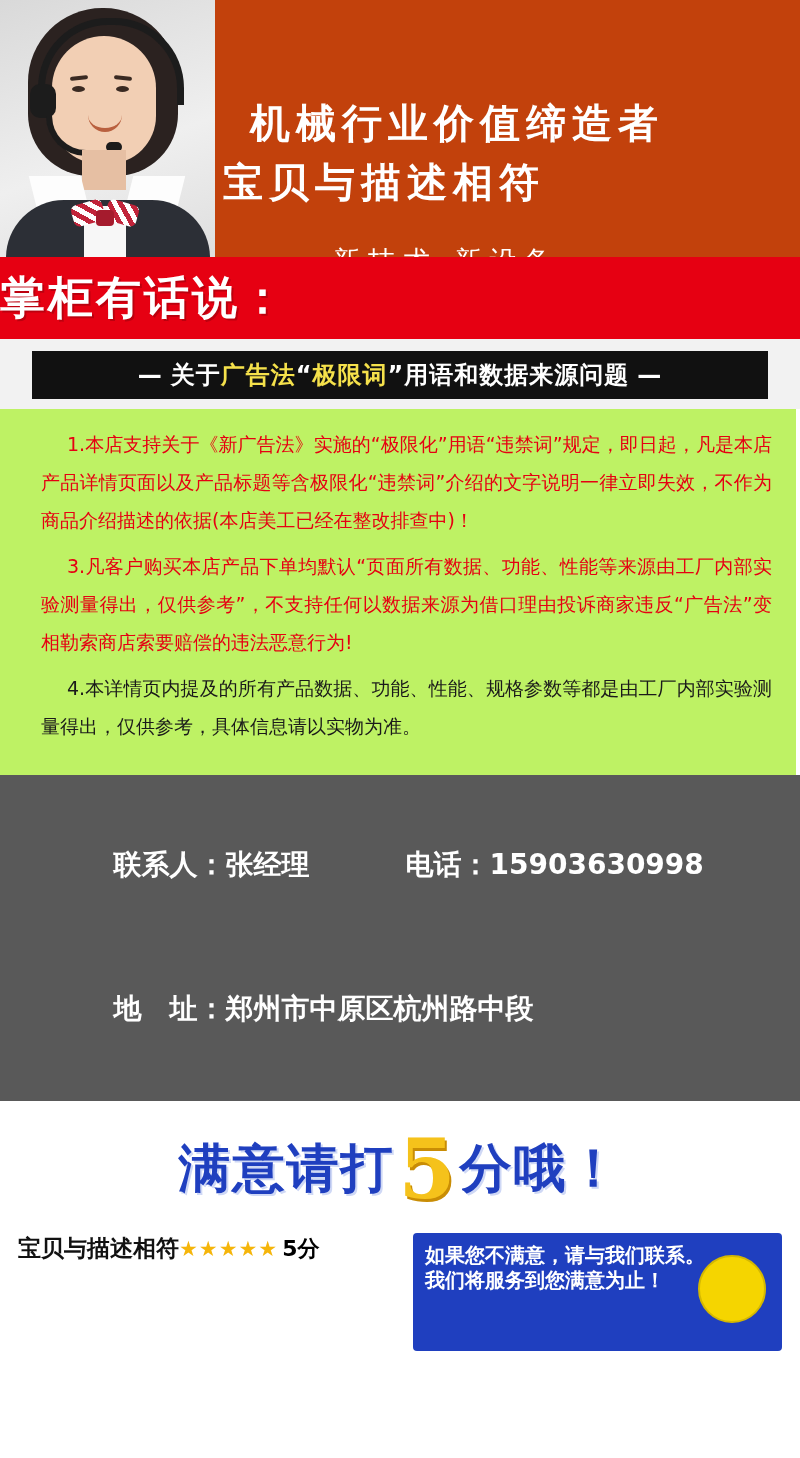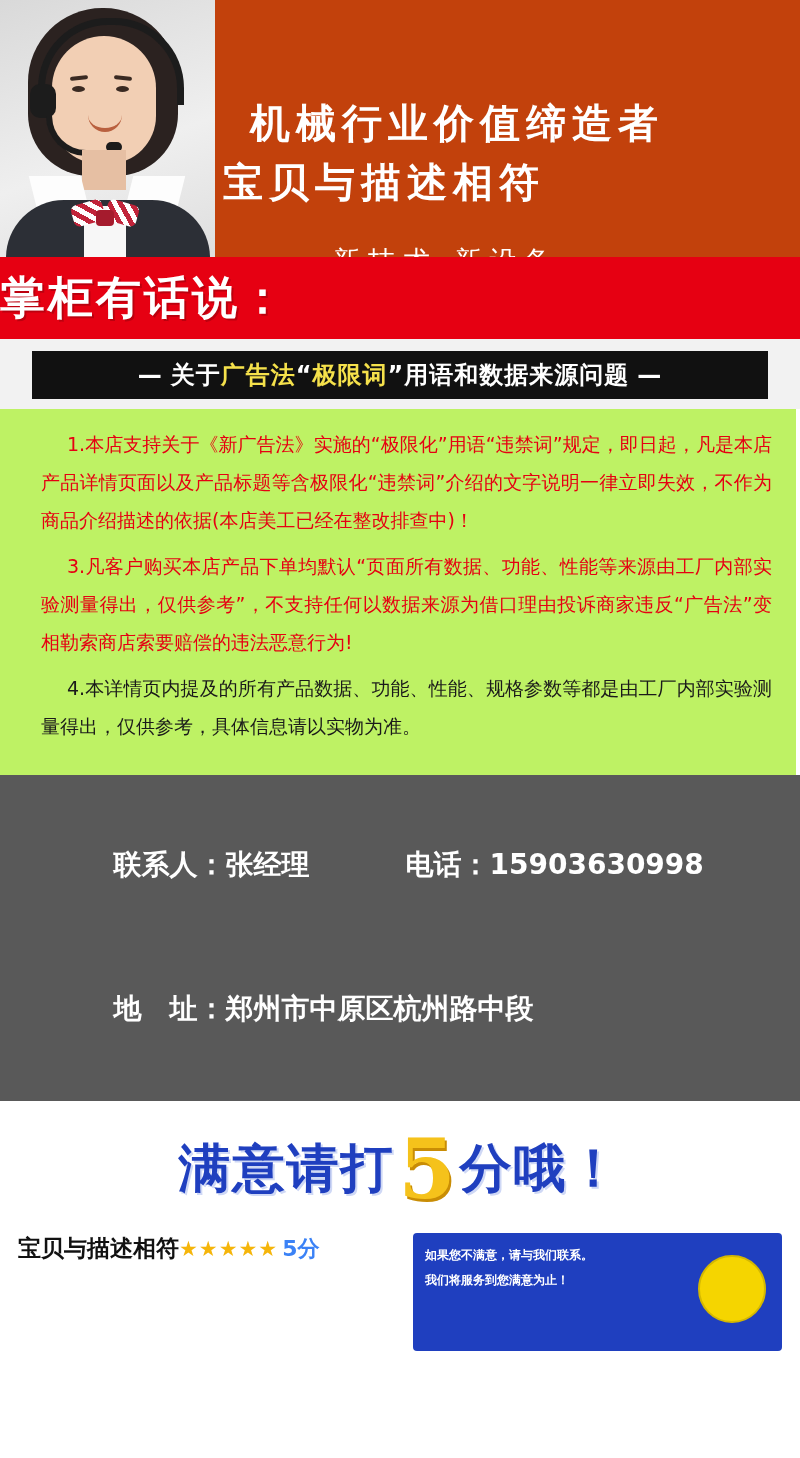--- a/index.html
+++ b/index.html
@@ -338,35 +338,35 @@
     margin-bottom: 13px;
     white-space: nowrap;
   }
   .rate-label { }
   .stars {
     color: #f5b50a;
     font-size: 21px;
     letter-spacing: 1px;
     margin-right: 4px;
   }
-  .rate-score { font-size: 22px; color: #3b82f6; text-align: right; }
+  .rate-score { font-size: 22px; color: #000000; text-align: right; }
 
   .rating-right {
     margin-left: 6px;
     width: 370px;
     background: #1f3fbf;
     border-radius: 4px;
     position: relative;
     padding: 10px 12px;
     box-sizing: border-box;
     min-height: 118px;
   }
   .note-line {
     color: #ffffff;
-    font-size: 12px;
+    font-size: 20px;
     line-height: 25px;
     font-family: "DejaVu Sans", sans-serif;
     font-weight: bold;
   }
   .smiley {
     position: absolute;
     right: 16px;
     top: 22px;
     width: 64px;
     height: 64px;

